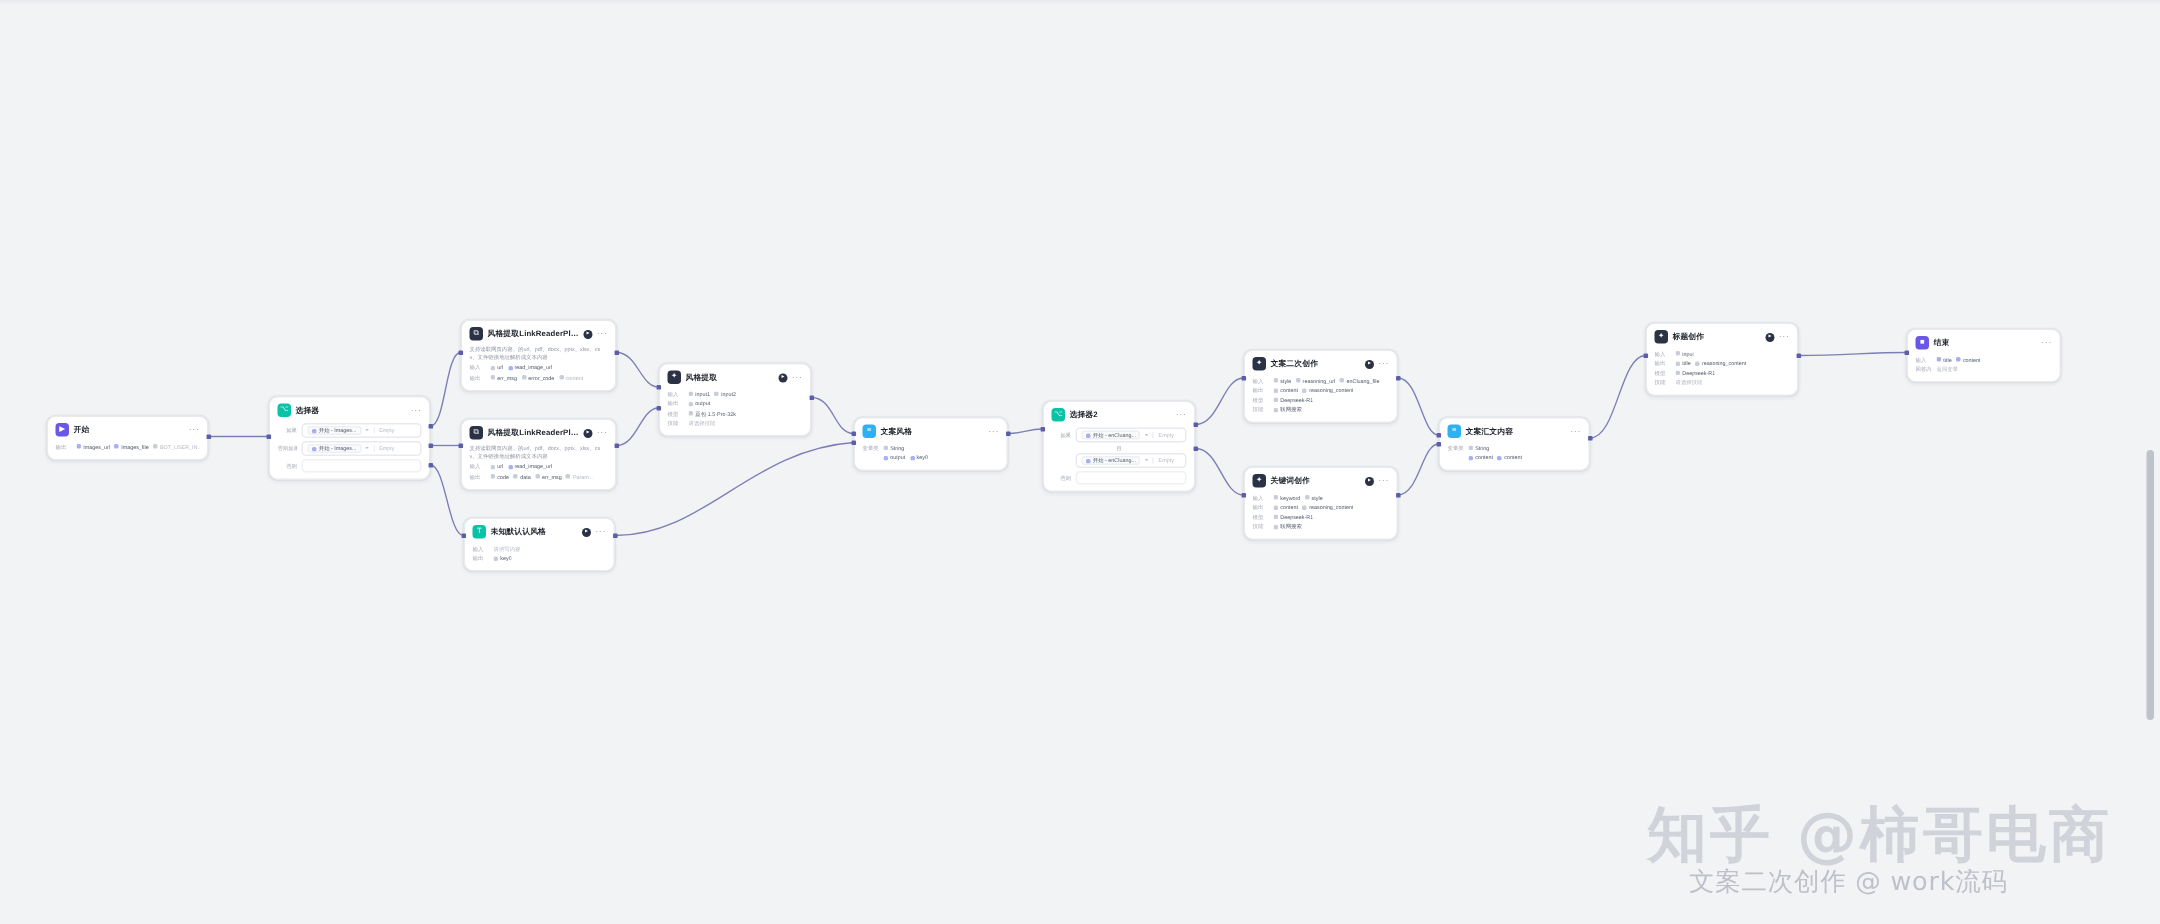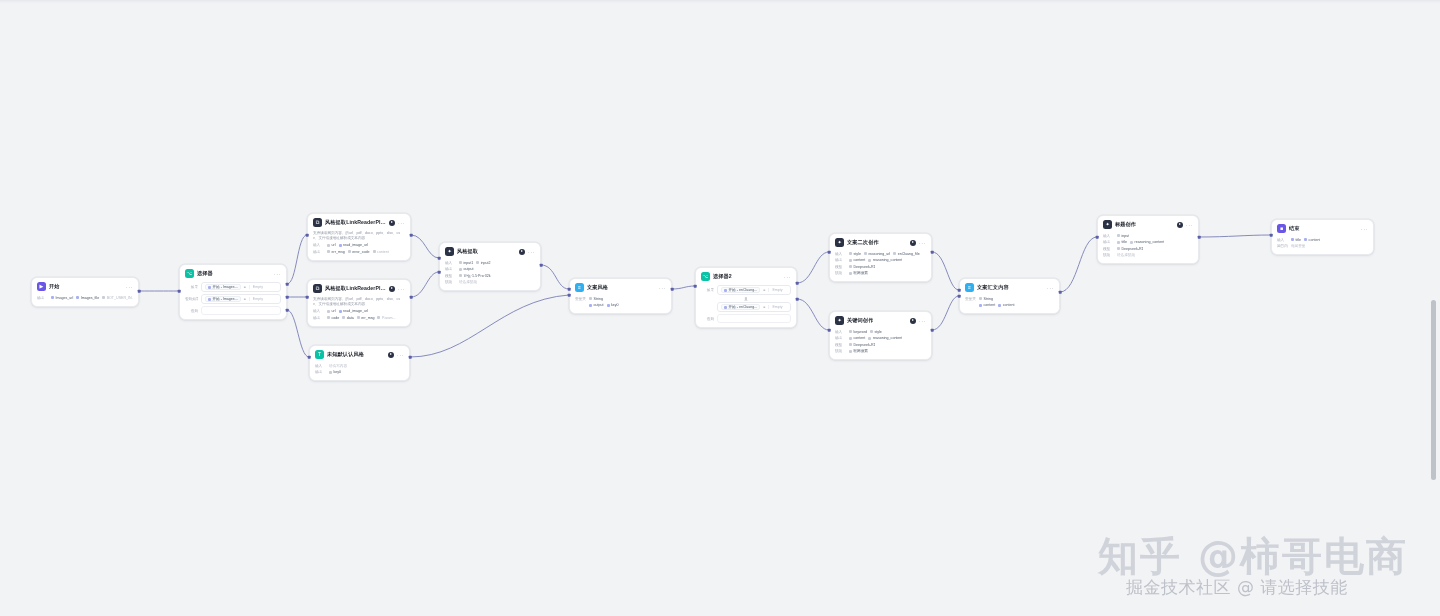--- a/index.html
+++ b/index.html
@@ -736,18 +736,18 @@
         <span class="rlabel">回答内容</span>
         <span class="chips">
           <span class="chip plain muted">返回变量</span>
         </span>
       </div>
     </div>
   </div>
   <span class="port io" style="left:1271px; top:235px;"></span>
 
   <div class="wm1">知乎 @柿哥电商</div>
-  <div class="wm2">掘金技术社区 @ 请选择技能</div>
+  <div class="wm2">文案二次创作 @ work流码</div>
 
   <div class="vscroll-track">
     <div class="vscroll"></div>
   </div>
 </div>
 
 </body></html>

